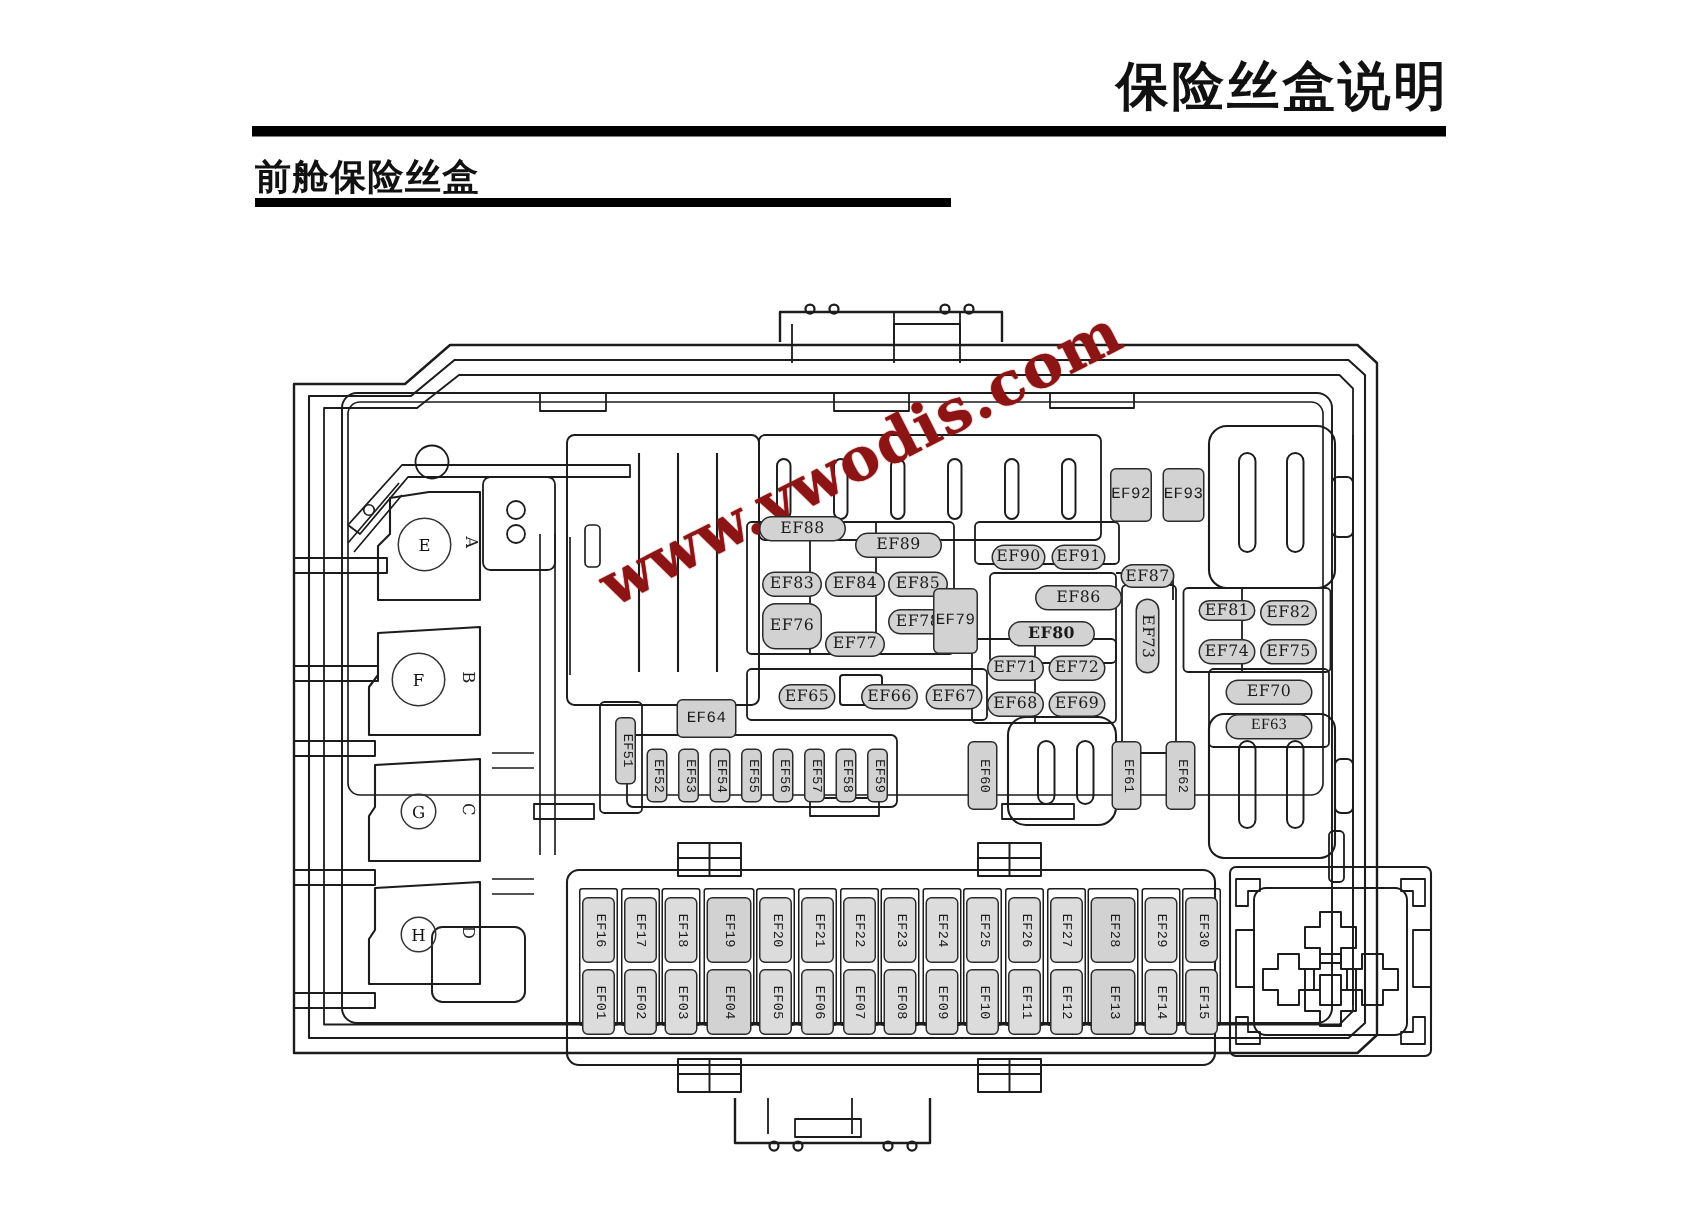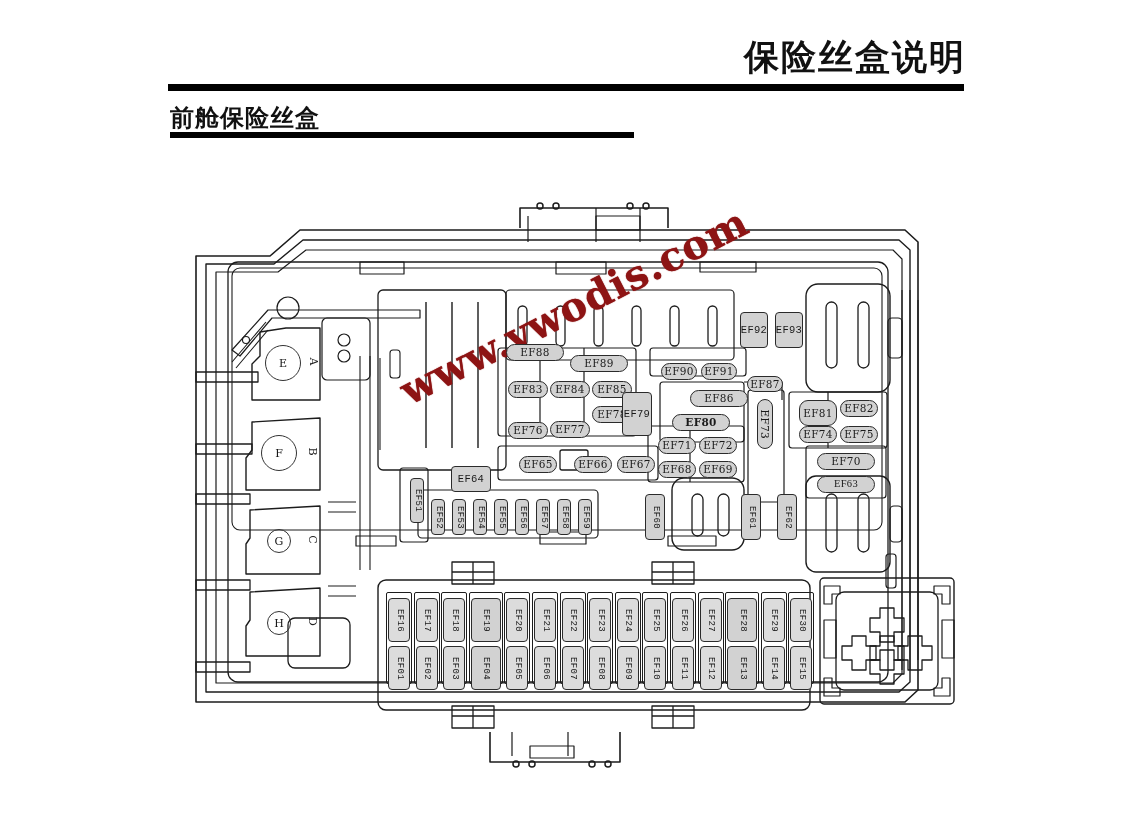--- a/index.html
+++ b/index.html
@@ -250,21 +250,21 @@
       </div>
       <div class="chip pill" style="left: 508px; top: 231px; width: 40px; height: 17px;">
         <span>EF83</span>
       </div>
       <div class="chip pill" style="left: 550px; top: 231px; width: 40px; height: 17px;">
         <span>EF84</span>
       </div>
       <div class="chip pill" style="left: 592px; top: 231px; width: 40px; height: 17px;">
         <span>EF85</span>
       </div>
-      <div class="chip pill" style="left: 508px; top: 272px; width: 40px; height: 17px; justify-content: center;">
+      <div class="chip pill" style="left: 508px; top: 252px; width: 40px; height: 31px; justify-content: center;">
         <span>EF76</span>
       </div>
       <div class="chip pill" style="left: 550px; top: 271px; width: 40px; height: 17px;">
         <span>EF77</span>
       </div>
       <div class="chip pill" style="left: 592px; top: 256px; width: 40px; height: 17px;">
         <span>EF78</span>
       </div>
       <div class="chip rr" style="left: 622px; top: 242px; width: 30px; height: 44px;">
         <span>EF79</span>
@@ -298,21 +298,21 @@
       </div>
       <div class="chip pill" style="left: 658px; top: 311px; width: 38px; height: 17px;">
         <span>EF68</span>
       </div>
       <div class="chip pill" style="left: 699px; top: 311px; width: 38px; height: 17px;">
         <span>EF69</span>
       </div>
       <div class="chip pill vert" style="left: 757px; top: 249px; width: 16px; height: 50px;">
         <span>EF73</span>
       </div>
-      <div class="chip pill" style="left: 799px; top: 250px; width: 38px; height: 26px;">
+      <div class="chip pill" style="left: 799px; top: 250px; width: 38px; height: 14px;">
         <span>EF81</span>
       </div>
       <div class="chip pill" style="left: 840px; top: 250px; width: 38px; height: 17px;">
         <span>EF82</span>
       </div>
       <div class="chip pill" style="left: 799px; top: 276px; width: 38px; height: 17px;">
         <span>EF74</span>
       </div>
       <div class="chip pill" style="left: 840px; top: 276px; width: 38px; height: 17px;">
         <span>EF75</span>

